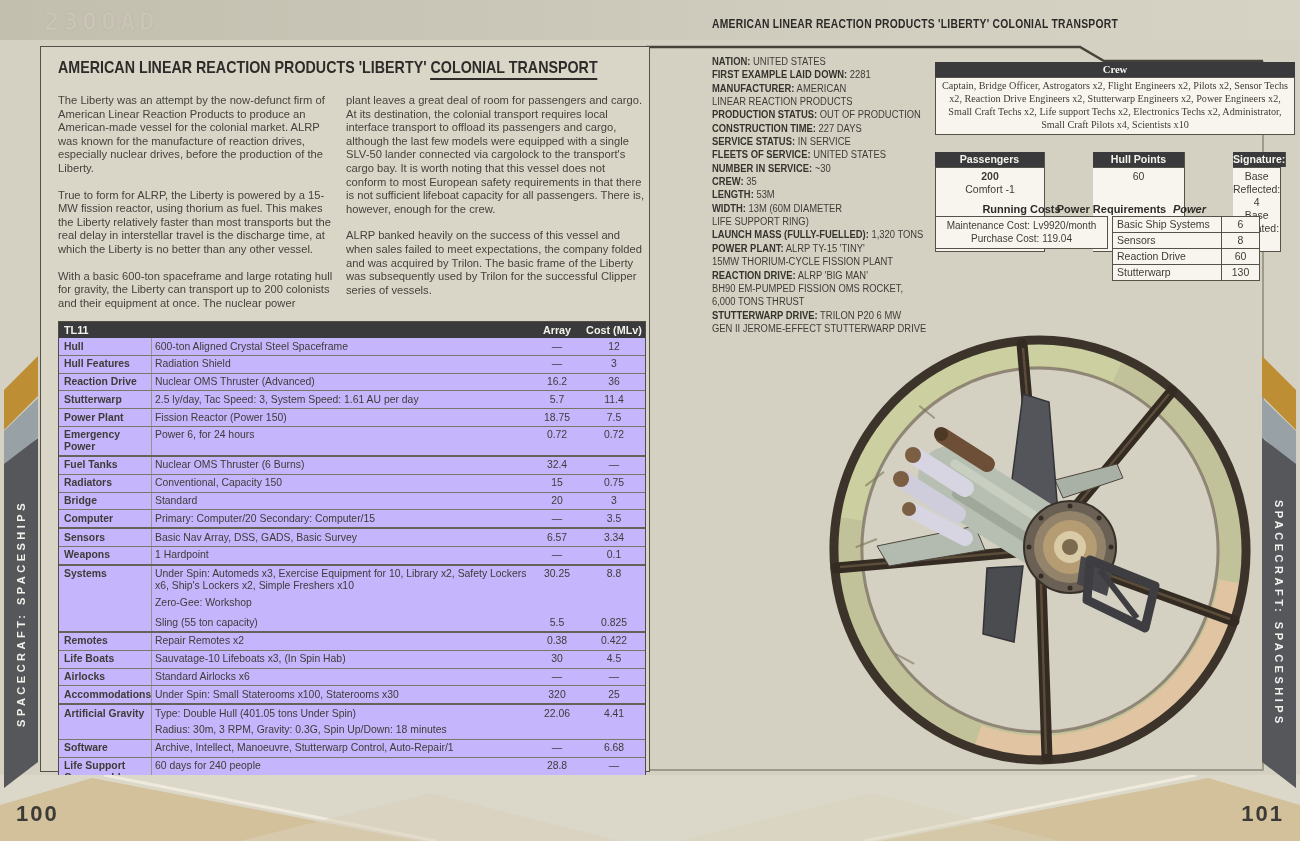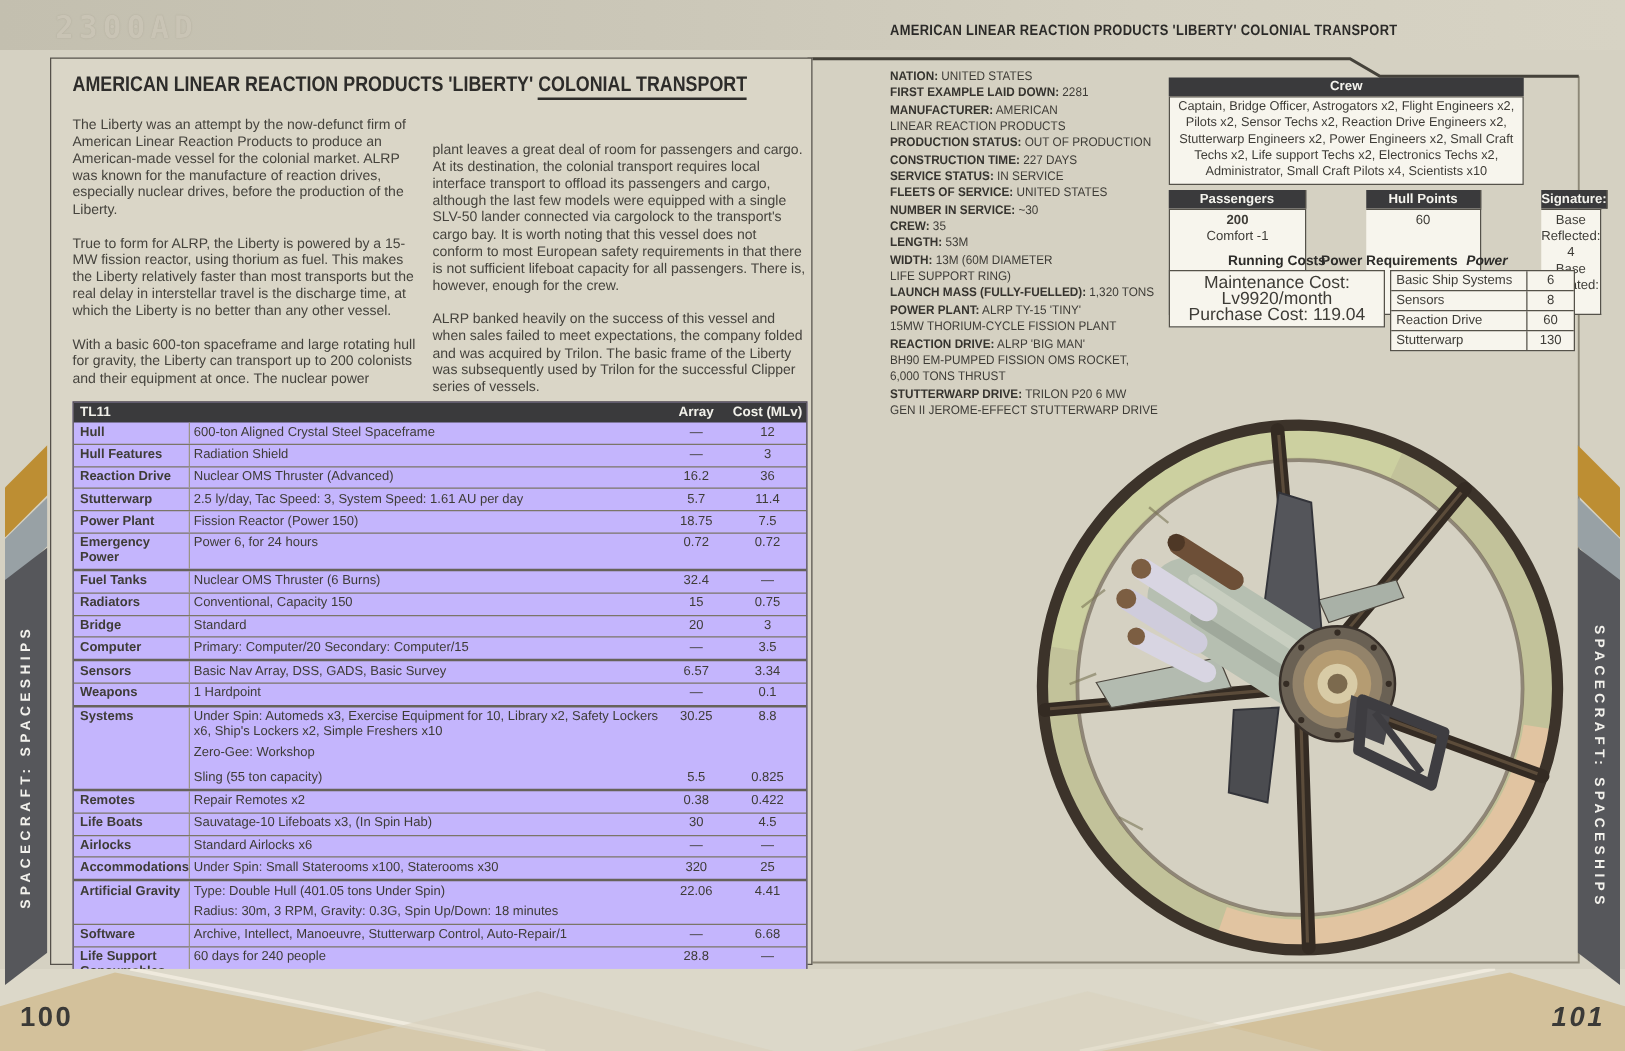--- a/index.html
+++ b/index.html
@@ -18,21 +18,21 @@
   .chrome{position:absolute;left:0;top:0;pointer-events:none;}
   
   .left-page{position:absolute;left:40px;top:46px;width:610px;height:726px;background:#dad6c7;
              border:1.5px solid #55514a;box-sizing:border-box;}
   .lp-title{position:absolute;left:17px;top:11px;font-size:17px;font-weight:bold;color:#2d2c2a;
             transform:scaleX(.84);transform-origin:left center;white-space:nowrap;}
   .lp-title .und{border-bottom:2.5px solid #2d2c2a;padding-bottom:1px;}
   .cols{position:absolute;left:17px;top:47px;width:576px;}
   .col{position:absolute;top:0;font-size:11.2px;line-height:13.6px;color:#45433d;}
   .col1{left:0;width:283px;}
-  .col2{left:288px;width:300px;margin-top:20px;}
+  .col2{left:288px;width:300px;}
   .para{margin:0 0 13px 0;}
   
   .ctable{position:absolute;left:17px;top:274px;width:588px;border:1.5px solid #514d45;
           background:#c4b5fd;box-sizing:border-box;font-size:10.4px;}
   .thead{display:grid;grid-template-columns:92px 1fr 52px 62px;background:#3a3a3c;color:#f2f1ea;
          font-weight:bold;font-size:10.8px;height:16px;align-items:center;}
   .thead .h-tl{padding-left:5px;}
   .thead .h-c{text-align:center;}
   .trow{position:relative;border-bottom:1px solid #7b7668;}
   .trow.sep{border-bottom:2px solid #66625a;}
@@ -44,34 +44,34 @@
   .ttons,.tcost{text-align:center;padding:2.5px 0;line-height:11.8px;}
   .totalrow{border-top:0;background:#f1eee2;text-align:center;font-size:10.8px;padding:3px 0 4px 0;}
   
   .stats{position:absolute;left:712px;top:55px;width:240px;font-size:10px;line-height:13.35px;
          color:#3e3c37;transform:scaleX(.94);transform-origin:left top;}
   .stats .sline{white-space:nowrap;}
   .stats b{color:#35332e;}
   .box{background:#f7f5ed;border:1px solid #55524a;box-sizing:border-box;}
   .darkhead{background:#3a3a3c;color:#f5f4ee;font-weight:bold;font-size:10.6px;text-align:center;
             height:15px;line-height:15px;}
-  .crew{position:absolute;left:935px;top:62px;width:284px;}
+  .crew{position:absolute;left:935px;top:62px;width:360px;font-family:Liberation Serif, serif;}
   .crew .body{padding:1px 4px 3px 4px;font-size:10.2px;line-height:13px;text-align:center;}
   .vitals{position:absolute;left:935px;top:152px;width:328px;}
   .vgrid{display:grid;grid-template-columns:110px 92px 1fr;gap:48px;}
   .vgrid.vhead > div{background:#3a3a3c;color:#f5f4ee;font-weight:bold;font-size:10.6px;
                      text-align:center;height:15px;line-height:15px;border-right:1px solid #55524a;}
   .vgrid.vbody > div{background:#f7f5ed;border:1px solid #55524a;border-left:none;text-align:center;
                      font-size:10.5px;line-height:13px;padding:2px 0 3px 0;}
   .vgrid.vbody > div:first-child{border-left:1px solid #55524a;}
   .vb1{font-weight:bold;}
   .rcosts-title,.pw-title{position:absolute;top:203px;font-size:11px;font-weight:bold;color:#2d2c2a;}
   .rcosts-title{left:935px;width:173px;text-align:center;}
   .rcosts{position:absolute;left:935px;top:216px;width:173px;text-align:center;
-          font-size:14px;line-height:13px;padding:2px 0 3px 0;}
+          font-size:10px;line-height:13px;padding:2px 0 3px 0;}
   .pw-title{left:1056px;width:151px;display:grid;grid-template-columns:1fr 40px;}
   .pw-title .t1{text-align:center;}
   .pw-title .t2{text-align:right;padding-right:1px;font-style:italic;}
   .pwtable{position:absolute;left:1112px;top:216px;width:148px;border:1px solid #55524a;
            background:#f7f5ed;box-sizing:border-box;}
   .pwrow{display:grid;grid-template-columns:1fr 37px;border-bottom:1px solid #55524a;
          font-size:10.5px;line-height:15px;height:15px;}
   .pwrow:last-child{border-bottom:none;}
   .pwrow .n{padding-left:4px;border-right:1px solid #55524a;}
   .pwrow .v{text-align:center;}
@@ -86,21 +86,21 @@
           display:flex;align-items:center;justify-content:center;z-index:3;}
   .banner.l{left:4px;clip-path:polygon(0 26px,100% 0,100% calc(100% - 26px),0 100%);}
   .banner.r{left:1262px;clip-path:polygon(0 0,100% 26px,100% 100%,0 calc(100% - 26px));}
   .banner span{writing-mode:vertical-rl;font-size:11px;font-weight:bold;letter-spacing:3.5px;
                color:#f2f1ec;white-space:nowrap;}
   .banner.l span{transform:rotate(180deg);}
   
   .bottomband{position:absolute;left:0;top:775px;z-index:1;}
   .pagenum{position:absolute;top:801px;font-size:22px;font-weight:bold;color:#3b3a37;
            letter-spacing:2px;z-index:4;}
-  .pagenum.l{left:16px;} .pagenum.r{right:16px;text-align:right;font-style:italic;}
+  .pagenum.l{left:16px;} .pagenum.r{right:16px;text-align:right;}
 </style>
 </head>
 <body>
 
 <div class="canvas">
 
   <div class="topband"></div>
   <div class="logo">2300AD</div>
   <div class="rp-title">AMERICAN LINEAR REACTION PRODUCTS 'LIBERTY' COLONIAL TRANSPORT</div>
 

